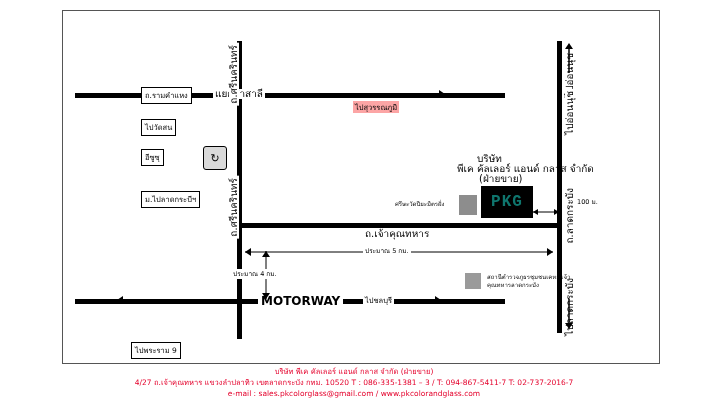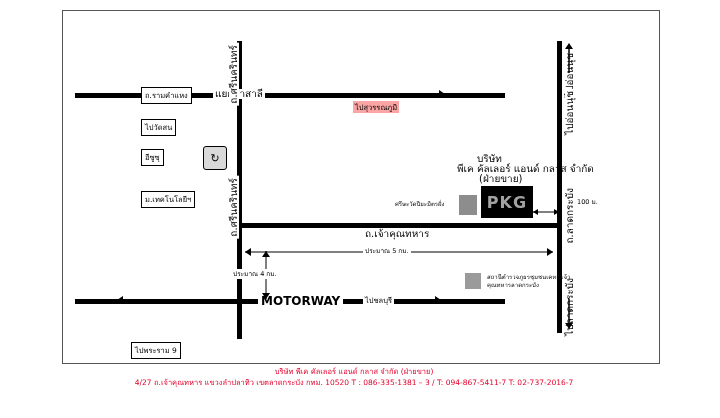--- a/index.html
+++ b/index.html
@@ -62,25 +62,26 @@
     writing-mode:vertical-rl;
     text-orientation:mixed;
     transform:rotate(180deg);
     padding:2px 0;
   }
   .nb{background:transparent;}
 
   .blk{
     position:absolute;
     background:#000;
-    color:#a3a3a3;
+    color:#0f766e;
     font-weight:bold;
     display:flex;align-items:center;justify-content:center;
     font-size:16px;
     letter-spacing:1px;
+    font-family:Liberation Mono, monospace;
   }
   .graybox{position:absolute;background:#8d8d8d;}
   .graybox.sm{background:#9a9a9a;}
 
   .icon-box{
     position:absolute;
     border:1px solid #000;
     background:#d9d9d9;
     display:flex;align-items:center;justify-content:center;
     font-size:11px;
@@ -157,21 +158,21 @@
       <line x1="6" y1="30" x2="6" y2="5" stroke="#000" stroke-width="1.5"></line>
       <polygon points="2,6 6,0 10,6" fill="#000"></polygon>
     </svg>
     <svg class="arrow" style="left:500px;top:288px;" width="12" height="30">
       <line x1="6" y1="0" x2="6" y2="25" stroke="#000" stroke-width="1.5"></line>
       <polygon points="2,24 6,30 10,24" fill="#000"></polygon>
     </svg>
 
     <div class="lbl" style="left:78px;top:108px;">ไปวัดสน</div>
     <div class="lbl" style="left:78px;top:138px;">อีซูซุ</div>
-    <div class="lbl" style="left:78px;top:180px;">ม.เทคโนโลยีฯ</div>
+    <div class="lbl" style="left:78px;top:180px;">ม.ไปลาดกระบีฯ</div>
 
     <div class="icon-box" style="left:140px;top:135px;width:22px;height:22px;border-radius:3px;">↻</div>
 
     <div class="txt nb" style="left:412px;top:143px;background:transparent;">บริษัท</div>
     <div class="txt nb" style="left:392px;top:153px;background:transparent;">พีเค คัลเลอร์ แอนด์ กลาส จำกัด</div>
     <div class="txt nb" style="left:414px;top:163px;background:transparent;">(ฝ่ายขาย)</div>
 
     <div class="blk" style="left:418px;top:175px;width:52px;height:32px;">PKG</div>
 
     <div class="graybox" style="left:396px;top:184px;width:18px;height:20px;"></div>
@@ -198,14 +199,15 @@
     </svg>
     <div class="dim" style="left:168px;top:258px;">ประมาณ 4 กม.</div>
 
     <div class="graybox sm" style="left:402px;top:262px;width:16px;height:16px;"></div>
     <div class="txt nb" style="left:422px;top:262px;background:transparent;font-size:6px;white-space:normal;width:86px;line-height:8px;">สถานีตำรวจภูธรชุมชนเคหะ เจ้าคุณทหารลาดกระบัง</div>
 
   </div>
 
   <div class="footer f1">บริษัท พีเค คัลเลอร์ แอนด์ กลาส จำกัด (ฝ่ายขาย)</div>
   <div class="footer f2">4/27 ถ.เจ้าคุณทหาร แขวงลำปลาทิว เขตลาดกระบัง กทม. 10520 T : 086-335-1381 – 3 / T: 094-867-5411-7  T: 02-737-2016-7</div>
+  <div class="footer f3">e-mail : sales.pkcolorglass@gmail.com / www.pkcolorandglass.com</div>
 
 </div>
 
 </body></html>

